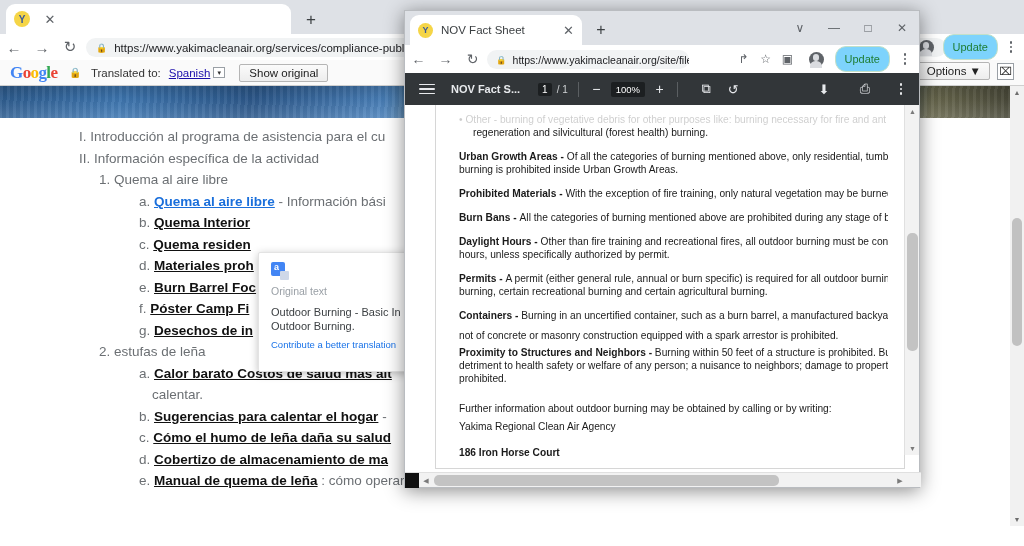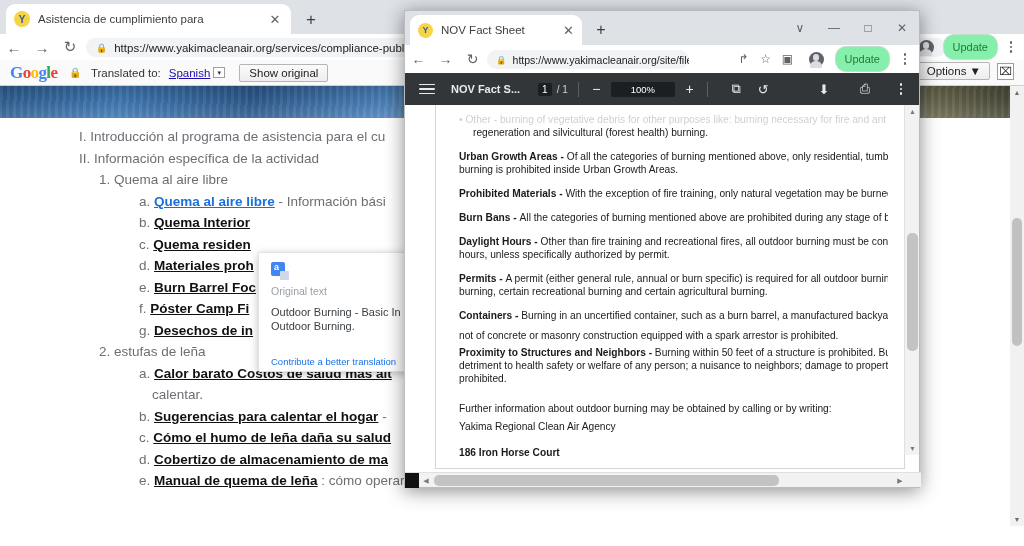--- a/index.html
+++ b/index.html
@@ -65,21 +65,21 @@
   }
   .profile-circle::before{
     content:""; position:absolute; left:4.2px; top:2.6px; width:6.6px; height:6.6px;
     border-radius:50%; background:#dadce0;
   }
   .profile-circle::after{
     content:""; position:absolute; left:1.8px; top:9.6px; width:11.4px; height:7px;
     border-radius:5.5px 5.5px 0 0; background:#dadce0;
   }
   .update-pill {
-    border:1px solid #c3e0c8; background:#86efac; color:#1e7d34;
+    border:1px solid #c3e0c8; background:#7dd3fc; color:#1e7d34;
     border-radius:11px; font-size:11px; padding:12px 9px; height:19px;
     display:flex; align-items:center;
   }
   .kebab { width:18px; display:flex; flex-direction:column; align-items:center; gap:2px; margin-left:4px;}
   .kebab i { width:2.5px; height:2.5px; border-radius:50%; background:#5f6368; display:block; }
 
   
   .gbar {
     position:absolute; left:0; top:60px; width:1024px; height:26px;
     background:#fafafa; border-bottom:1px solid #cfcfcf;
@@ -158,21 +158,21 @@
   }
   .ttip .ticon::before{
     content:""; position:absolute; right:-4px; bottom:-4px; width:9px; height:9px;
     background:#cfd8e8; border-radius:1px;
   }
   .ttip .ticon span{
     position:absolute; left:3px; top:0px; color:#fff; font-size:9px; font-weight:bold; z-index:2;
   }
   .ttip .tlabel { font-size:10.5px; color:#9aa0a6; margin-bottom:8px; }
   .ttip .tbody { font-size:11px; color:#3c4043; line-height:14px; white-space:nowrap; overflow:hidden; }
-  .ttip .tlink { font-size:9.5px; color:#1a73e8; margin-top:23px; }
+  .ttip .tlink { font-size:9.5px; color:#1a73e8; margin-top:6px; }
 
   
   .popwin {
     position:absolute; left:404px; top:10px; width:516px; height:478px;
     background:#fff; box-shadow:0 3px 18px rgba(0,0,0,0.45);
     border:1px solid #b9bcc0;
   }
   .pop-tabstrip { position:relative; width:100%; height:34px; background:#dee1e6; }
   .pop-tab {
     position:absolute; left:5px; top:4px; width:172px; height:30px; background:#fff;
@@ -212,21 +212,21 @@
   .pdfbar .hmb { width:16px; margin-left:14px; display:flex; flex-direction:column; gap:3px; }
   .pdfbar .hmb i { display:block; height:1.6px; background:#e8eaed; border-radius:1px; }
   .pdfbar .docname { font-size:11px; font-weight:bold; margin-left:16px; white-space:nowrap; }
   .pdfbar .pagebox {
     background:#1c1f21; color:#fff; font-size:10px; padding:1px 4px; border-radius:2px; margin-left:18px;
   }
   .pdfbar .pgtot { font-size:10px; margin-left:5px; color:#cfd2d4; }
   .pdfbar .sep { width:1px; height:15px; background:#5b5f62; margin:0 10px; }
   .pdfbar .zbtn { font-size:14px; width:15px; text-align:center; }
   .pdfbar .zlevel {
-    background:#1c1f21; color:#fff; font-size:9.5px; padding:2px 20px; border-radius:2px; margin:0 7px;
+    background:#1c1f21; color:#fff; font-size:9.5px; padding:2px 5px; border-radius:2px; margin:0 7px;
   }
   .pdfbar .icn { width:18px; height:18px; display:flex; align-items:center; justify-content:center;
                  font-size:13px; margin-left:9px; }
   .pdfbar .right-icns { position:absolute; right:9px; display:flex; align-items:center; gap:14px; }
 
   .pdfpage {
     position:absolute; left:30px; top:94px; width:470px; height:364px;
     background:#fff; overflow:hidden; border:1px solid #d6d6d6; border-top:none;
   }
   .pdfpage .txt { font-family:"Liberation Sans", sans-serif; font-size:10.2px; color:#1a1a1a; line-height:13.2px; }
@@ -250,21 +250,20 @@
 </head>
 <body>
 
 <div id="root">
 
   <div class="mainwin">
 
     <div class="tabstrip">
       <div class="tab">
         <span class="favicon">Y</span>
-        <span class="tabtitle">Asistencia de cumplimiento para</span>
         <span class="tabclose">✕</span>
       </div>
       <div class="newtab">+</div>
     </div>
 
     <div class="navbar">
       <div class="navicon">←</div>
       <div class="navicon">→</div>
       <div class="navicon">↻</div>
     </div>

